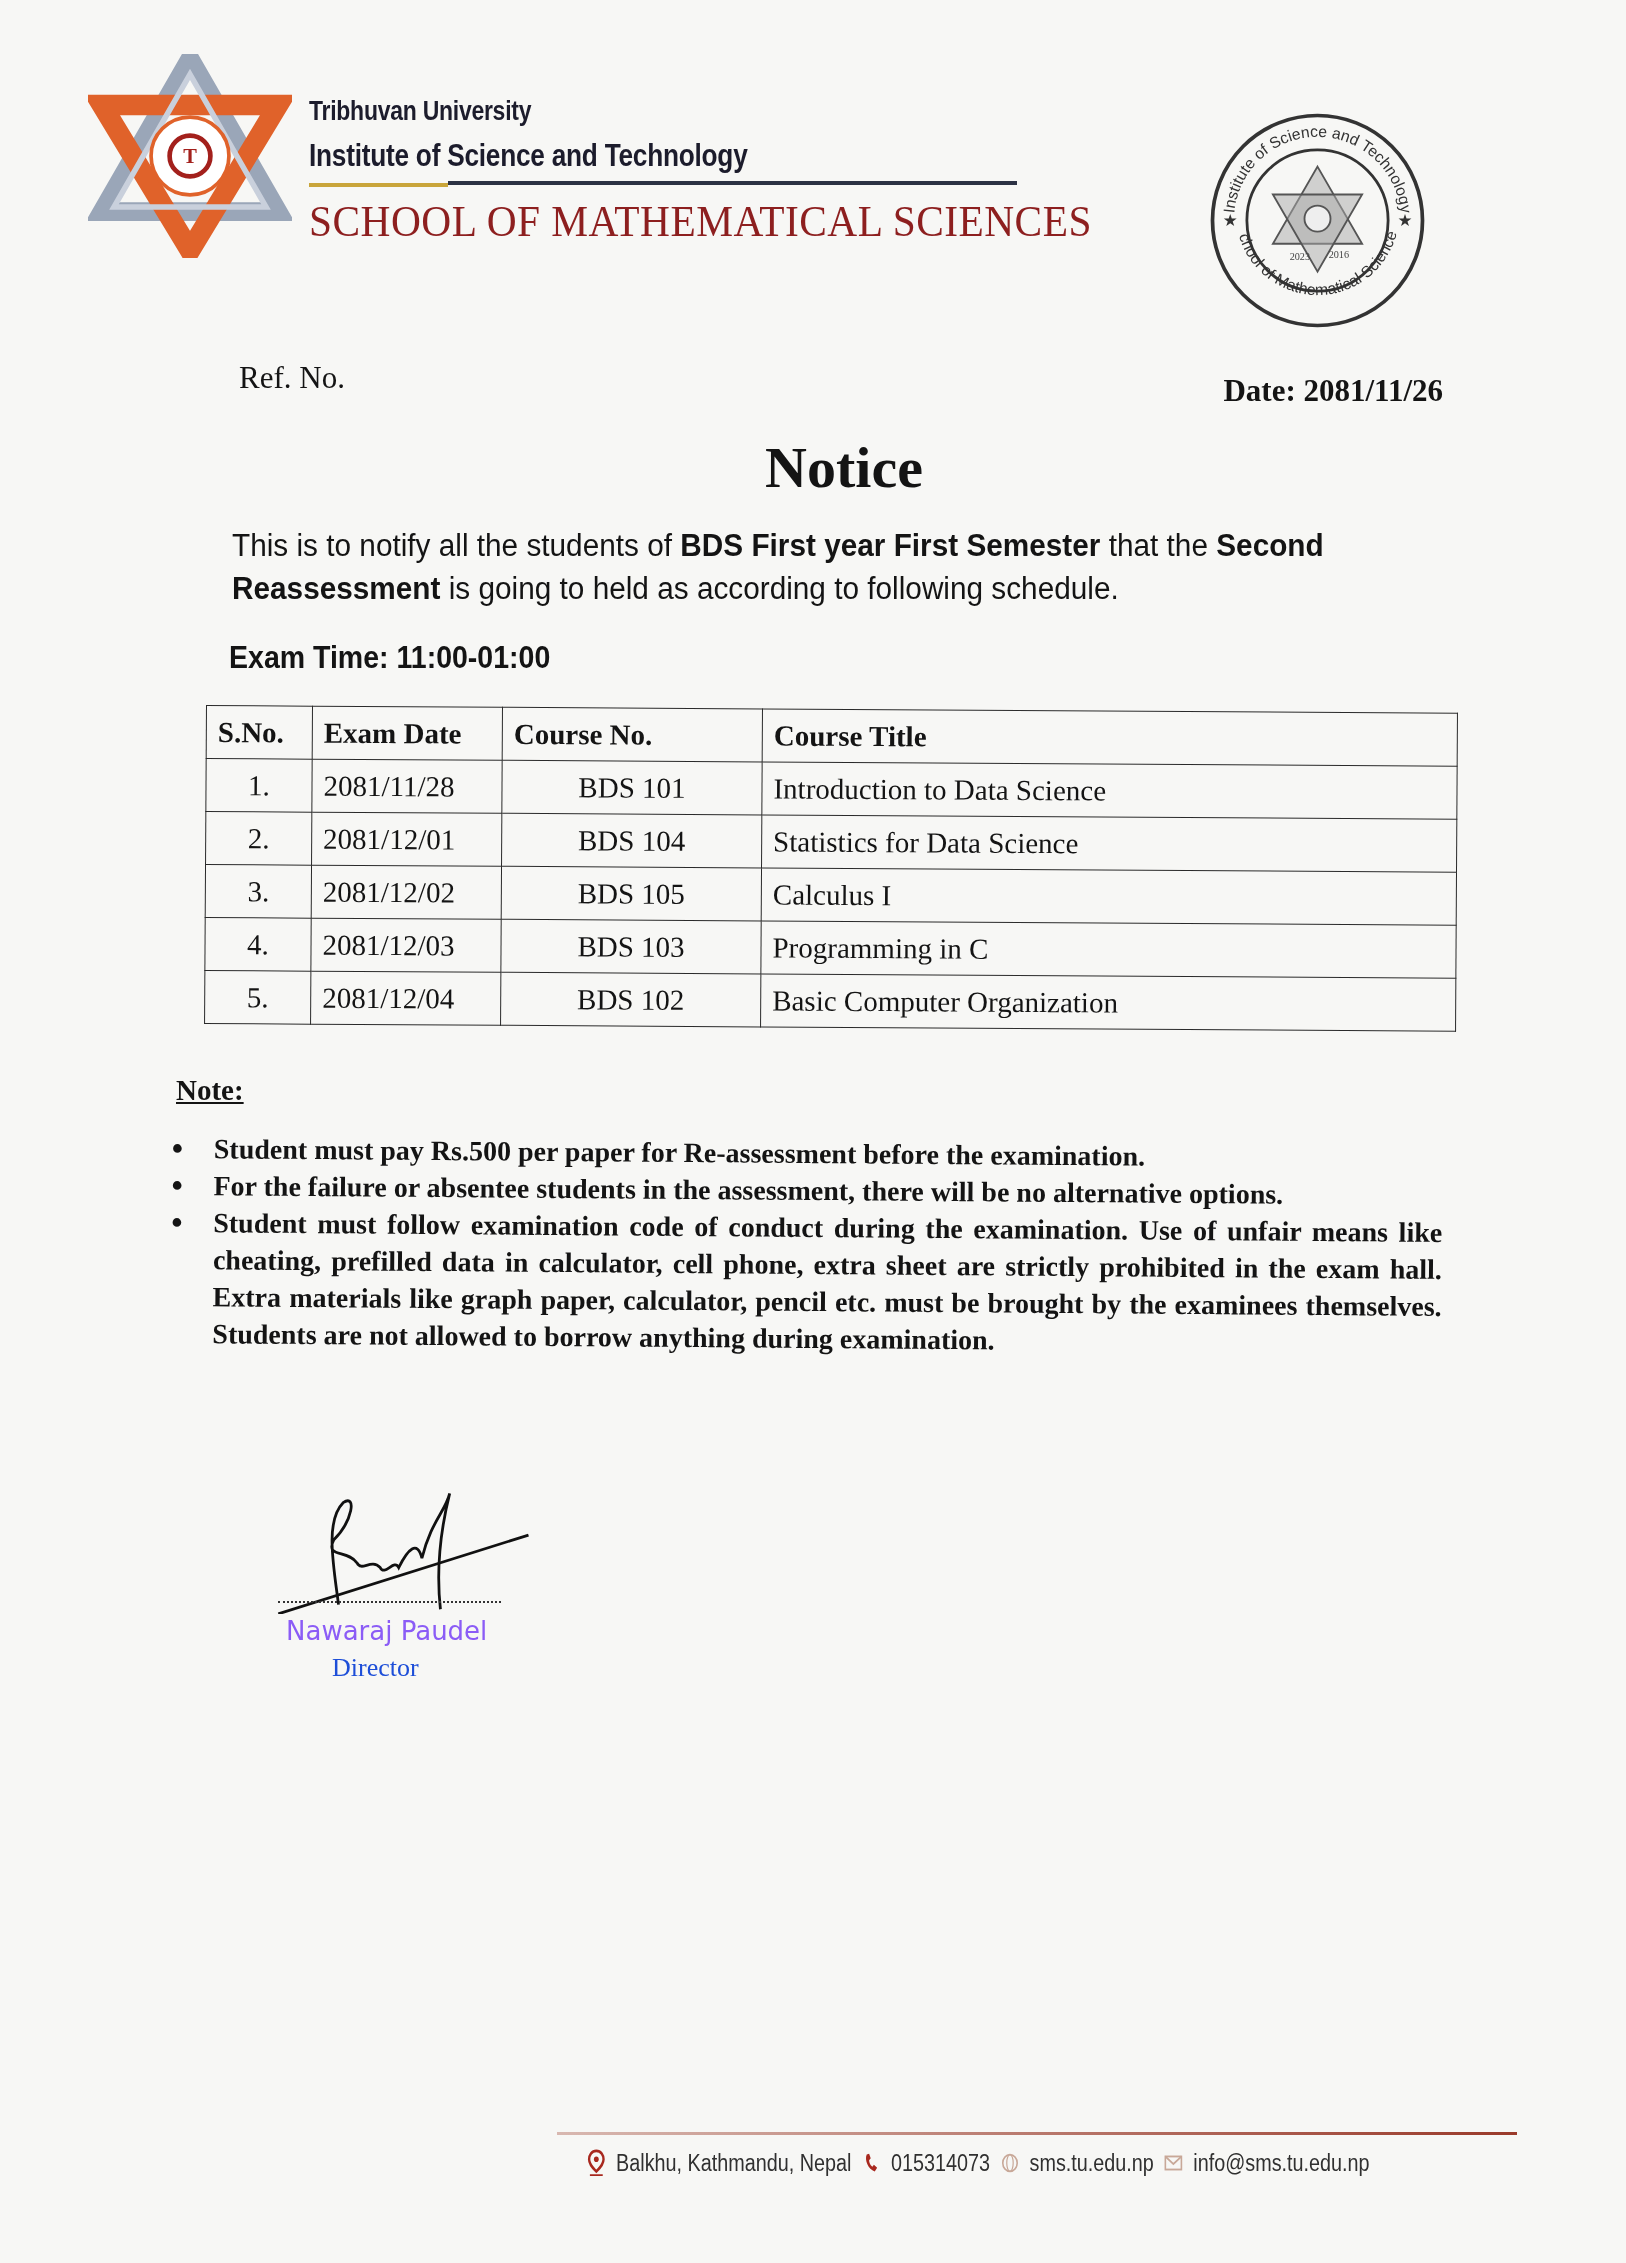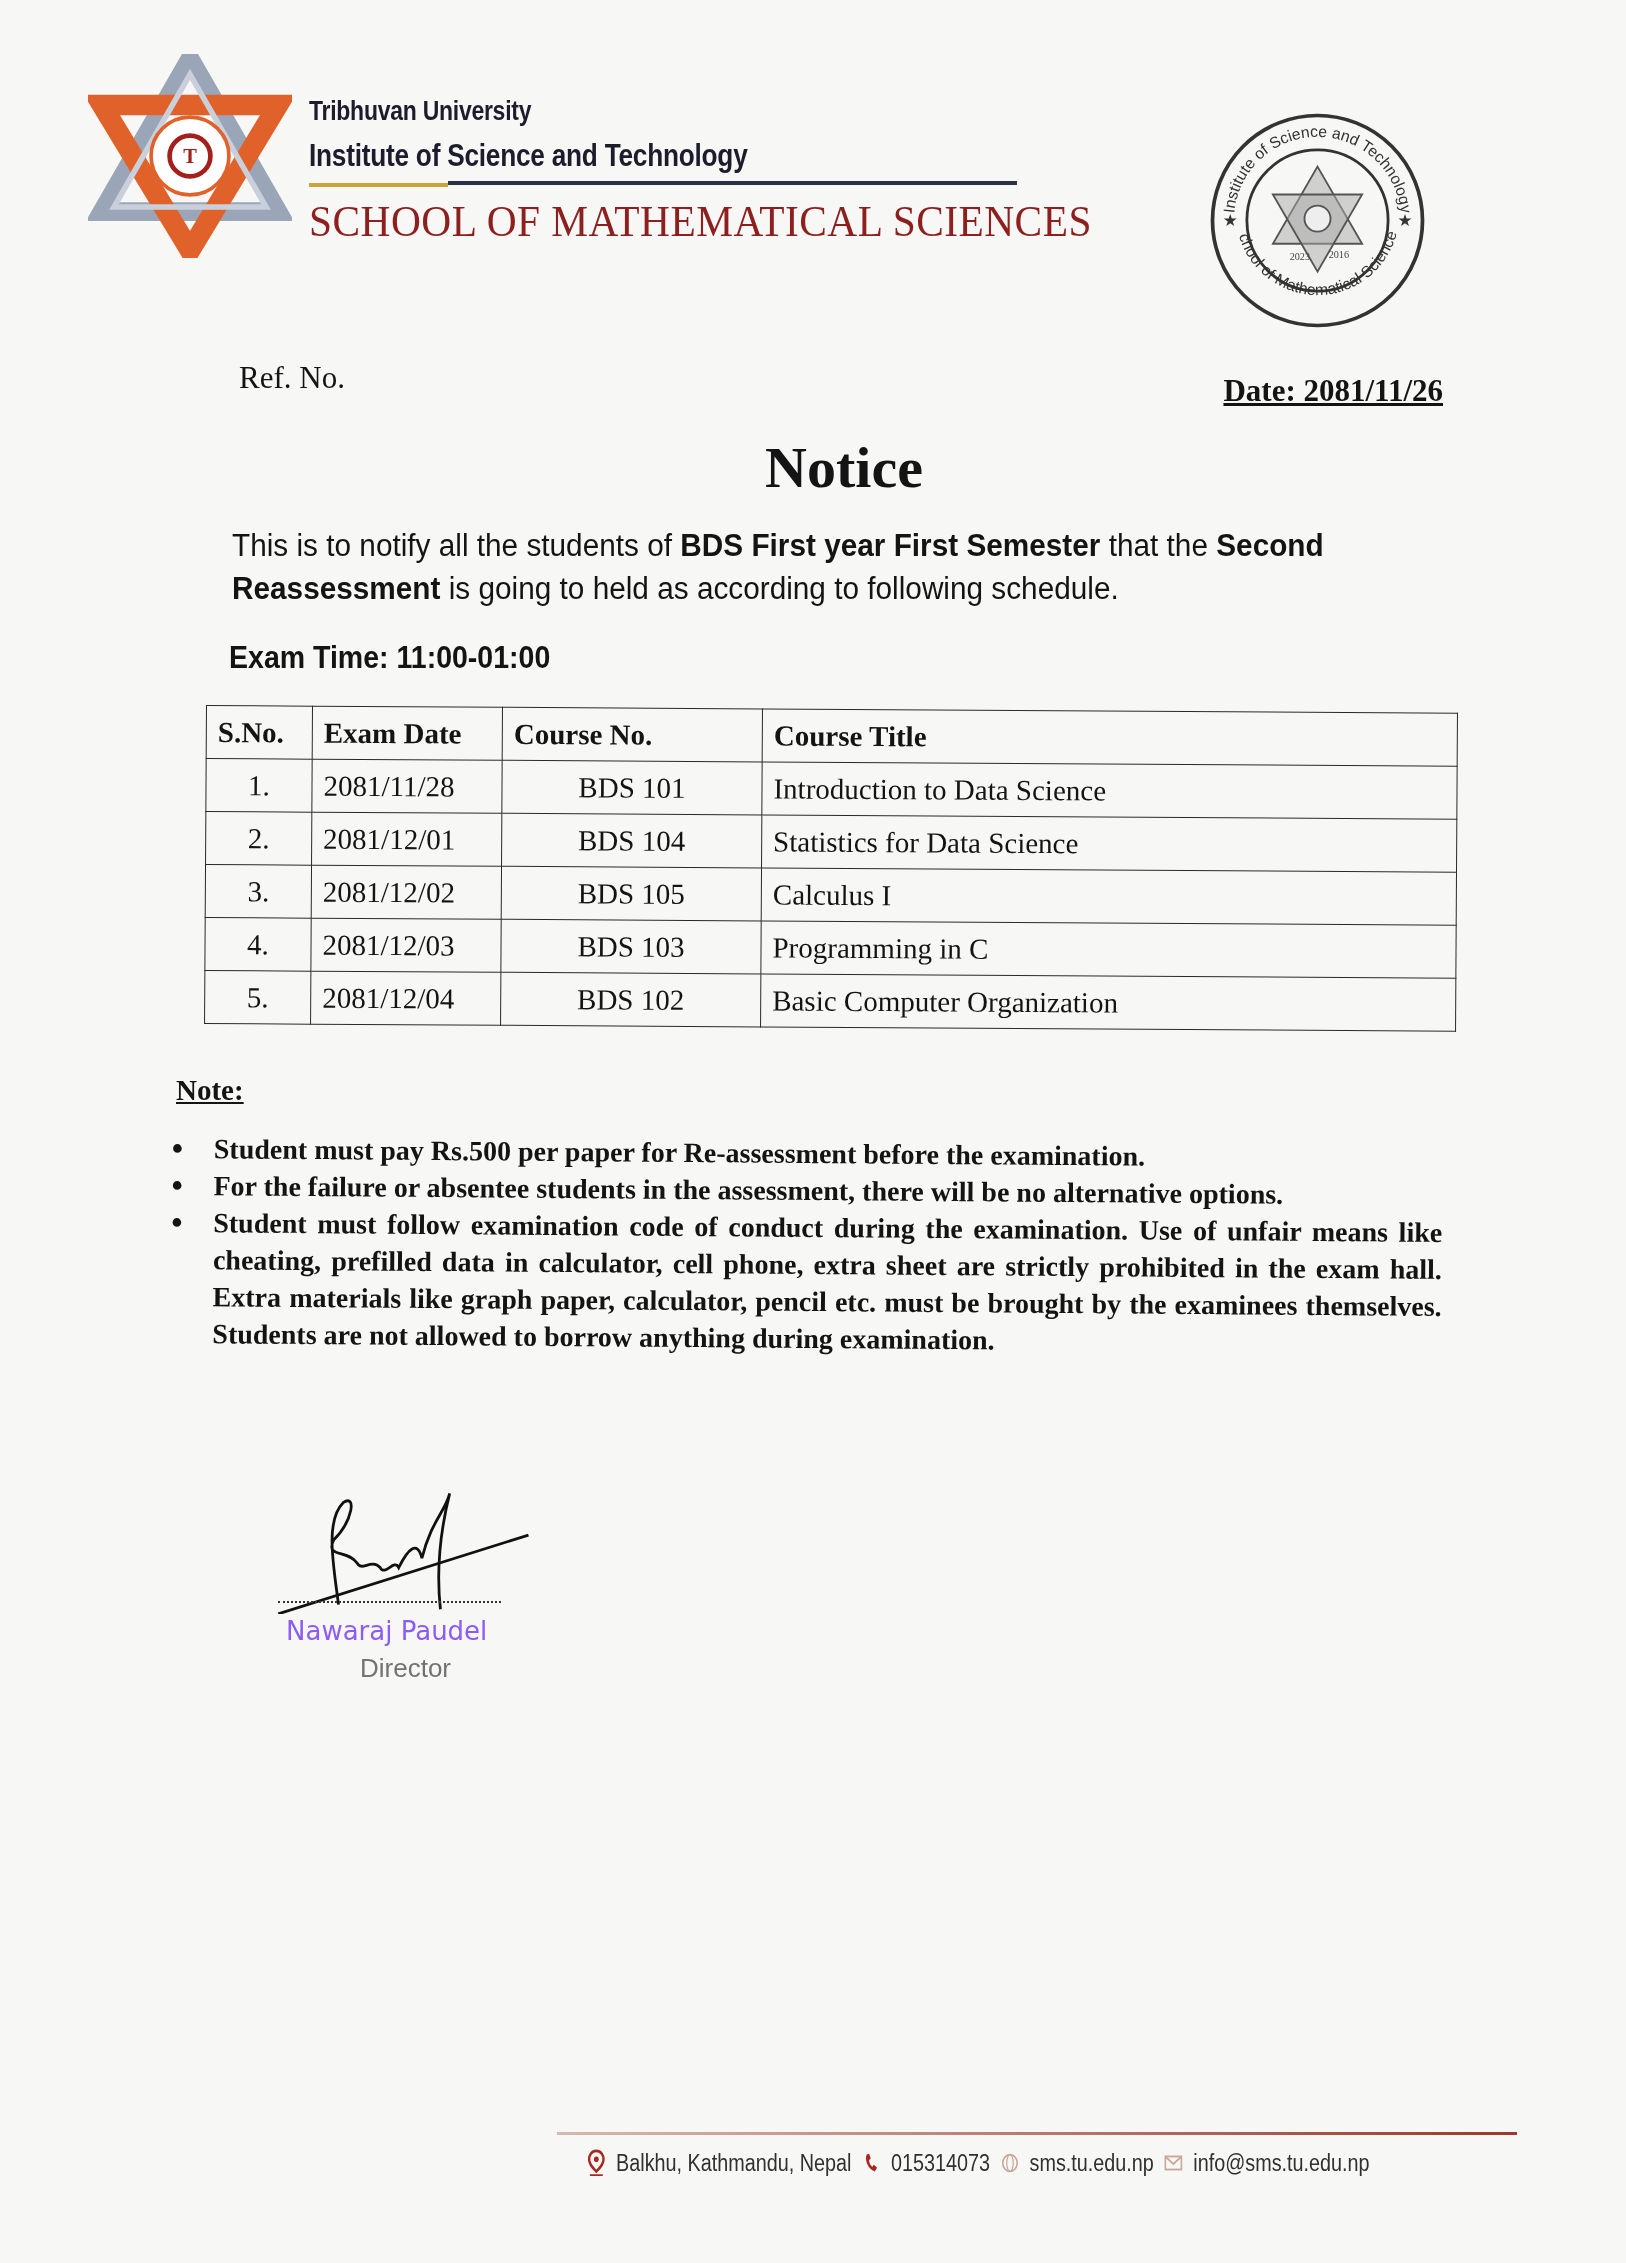--- a/index.html
+++ b/index.html
@@ -14,21 +14,21 @@
   #logo { left:88px; top:54px; width:204px; height:204px; }
   .hdr-line1 { left:309px; top:95px; font-family:"Liberation Sans", sans-serif; font-weight:bold; font-size:28px; color:#1c1c2c; transform:scaleX(0.82); transform-origin:left; letter-spacing:-0.3px; }
   .hdr-line2 { left:309px; top:137px; font-family:"Liberation Sans", sans-serif; font-weight:bold; font-size:32px; color:#1c1c2c; transform:scaleX(0.82); transform-origin:left; letter-spacing:-0.3px; }
   .hdr-rule-gold { left:309px; top:183px; width:139px; height:3.7px; background:#c9a53a; }
   .hdr-rule-dark { left:448px; top:181px; width:569px; height:3.7px; background:#2c3244; }
   .hdr-line3 { left:309px; top:195px; font-size:45px; color:#8d1f1f; letter-spacing:0.5px; transform:scaleX(0.92); transform-origin:left; }
 
   #seal { left:1206px; top:109px; width:223px; height:223px; }
 
   .ref { left:239px; top:360px; font-size:31px; font-weight:normal; }
-  .date { right:184px; top:373px; font-size:31px; font-weight:bold;text-decoration:underline; }
+  .date { right:184px; top:373px; font-size:31px; font-weight:bold; }
   .notice-title { left:0; width:1688px; text-align:center; top:434px; font-size:58px; font-weight:bold; }
 
   .intro { left:232px; top:524px; width:1234px; font-family:"Liberation Sans", sans-serif; font-size:31px; line-height:43px; transform:scaleX(0.96); transform-origin:left; }
   .intro b { font-weight:bold; }
   .exam-time { left:229px; top:640px; font-family:"Liberation Sans", sans-serif; font-size:31px; font-weight:bold; transform:scaleX(0.92); transform-origin:left; }
 
   
   .tbl { left:206px; top:705px; width:1252px; border-collapse:collapse; transform:rotate(0.35deg); transform-origin:left top; }
   .tbl td, .tbl th { border:1.9px solid #2a2a2a; height:52px; font-size:29px; padding:0 11px; font-weight:normal; }
   .tbl th { font-weight:bold; text-align:left; }
@@ -41,21 +41,21 @@
 
   .note-label { left:176px; top:1074px; font-size:29px; font-weight:bold;text-decoration:underline; }
   .notes { left:172px; top:1130px; width:1271px; margin:0; padding:0; list-style:none; font-size:28px; font-weight:bold; line-height:37px; transform:rotate(0.45deg); transform-origin:left top; }
   .notes li { position:relative; padding-left:42px; text-align:justify; }
   .notes li::before { content:"\2022"; position:absolute; left:0; top:0; font-size:32px; }
 
   
   #signature { left:269px; top:1484px; width:278px; height:130px; }
   .sig-dots { left:278px; top:1601px; width:223px; border-top:2.8px dotted #333; }
   .sig-name { left:286px; top:1616px; font-family:"DejaVu Sans", sans-serif; font-size:26px; color:#8b5cf6; }
-  .sig-title { left:332px; top:1653px; font-family:Liberation Sans, sans-serif; font-size:26px; color:#737373;margin-left:28px; }
+  .sig-title { left:332px; top:1653px; font-family:Liberation Serif, serif; font-size:26px; color:#1d4ed8; }
 
   
   .footer-rule { left:557px; top:2132px; width:960px; height:2.8px; background:linear-gradient(90deg,#d8b8b0,#9a3a2a); }
   .footer { left:586px; top:2149px; display:flex; align-items:center; gap:11px; font-family:"Liberation Sans", sans-serif; font-size:23px; color:#303030; transform:scaleX(0.86); transform-origin:left; }
   .ficon { display:inline-block; width:24px; height:28px; }
 </style>
 </head>
 <body>
 
 <svg id="logo" class="abs" viewBox="0 0 220 220">

